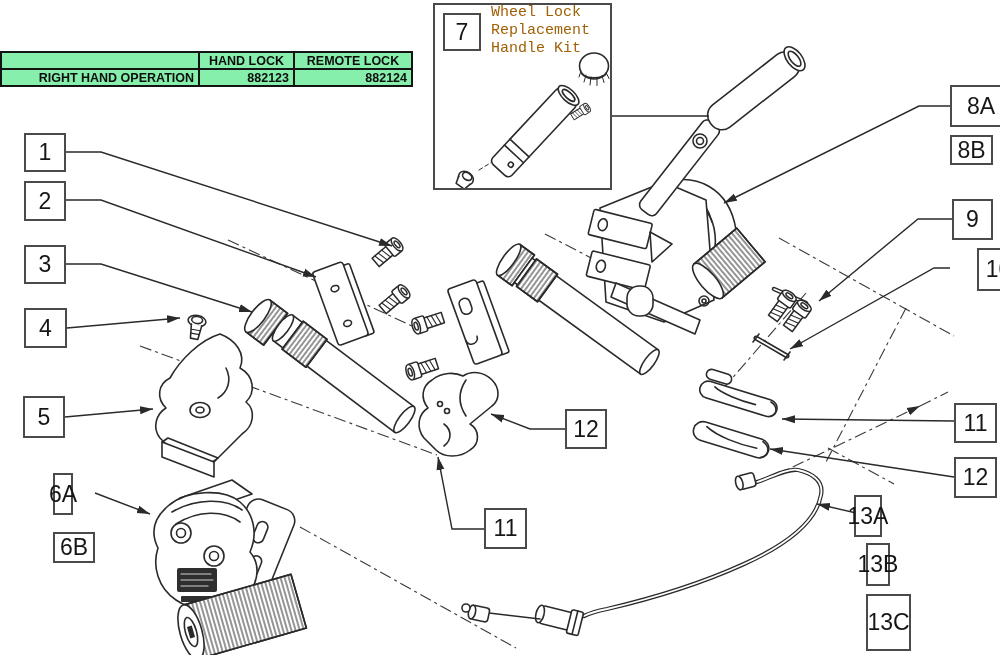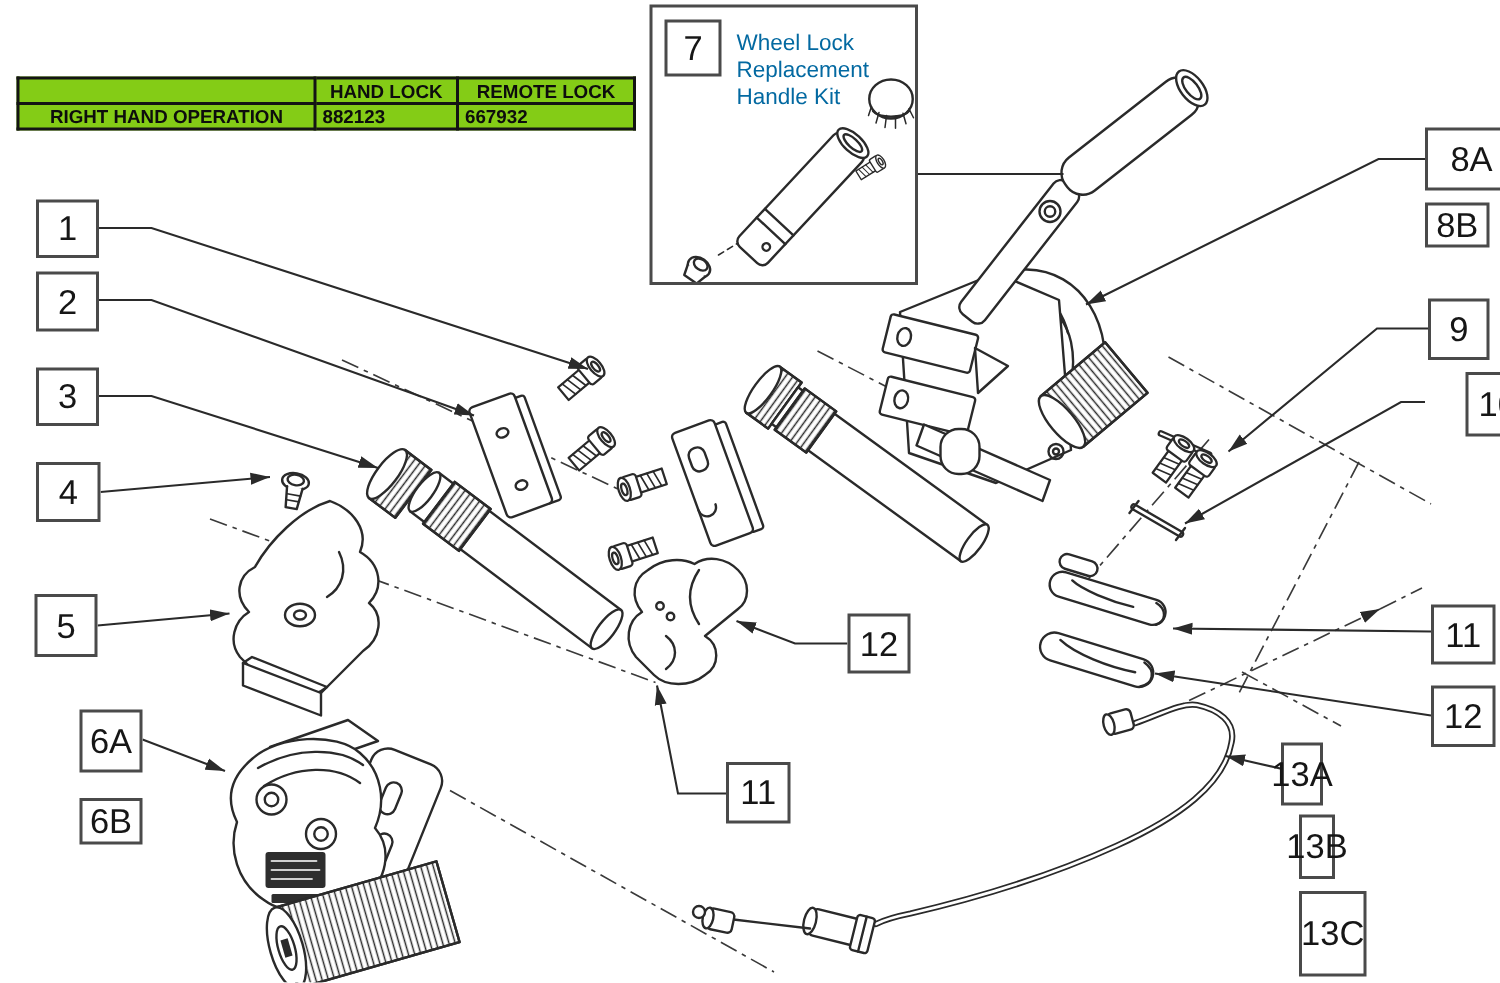--- a/index.html
+++ b/index.html
@@ -4,32 +4,32 @@
 <style>
   html,body{margin:0;padding:0;background:#fff;}
   .canvas{position:relative;width:1000px;height:655px;background:#fff;overflow:hidden;
           font-family:"Liberation Sans",sans-serif;}
   svg{position:absolute;left:0;top:0;}
   
   .plabel{position:absolute;border:2px solid #4a4a4a;background:#fff;box-sizing:border-box;
           display:flex;align-items:center;justify-content:center;
           font-size:23px;color:#161616;line-height:1;}
   
-  table.parts{position:absolute;left:11px;top:51px;border-collapse:collapse;background:#84cc16;}
+  table.parts{position:absolute;left:0;top:51px;border-collapse:collapse;background:#86efac;}
   table.parts th,table.parts td{border:2px solid #141414;font-size:12.5px;font-weight:bold;
           color:#0d0d0d;padding:0 4px;height:17px;white-space:nowrap;box-sizing:border-box;}
   table.parts th{text-align:center;}
-  td.op{text-align:center;width:198px;}
-  td.num{}
+  td.op{text-align:right;width:198px;}
+  td.num{text-align:right;}
   col.c1{width:198px}col.c2{width:95px}col.c3{width:118px}
   
   .callout{position:absolute;left:433px;top:3px;width:179px;height:187px;
            border:2px solid #4a4a4a;box-sizing:border-box;background:transparent;}
-  .callout-text{position:absolute;left:491px;top:20px;width:112px;font-size:15px;
-           line-height:18px;color:#0369a1;}
+  .callout-text{position:absolute;left:491px;top:4px;width:112px;font-size:15px;
+           line-height:18px;color:#a16207;font-family:Liberation Mono, monospace;}
 </style>
 </head>
 <body>
 
 <div class="canvas">
 
 <svg width="1000" height="655" viewBox="0 0 1000 655">
   <defs>
     <marker id="arw" markerUnits="userSpaceOnUse" markerWidth="14" markerHeight="9" refX="13" refY="4.5" orient="auto">
       <path d="M0,0.5 L13,4.5 L0,8.5 Z" fill="#2a2a2a"></path>
@@ -300,35 +300,35 @@
       </colgroup>
   <tbody>
         <tr>
     <th></th>
     <th>HAND LOCK</th>
     <th>REMOTE LOCK</th>
   </tr>
   <tr>
     <td class="op">RIGHT HAND OPERATION</td>
     <td class="num">882123</td>
-    <td class="num">667932</td>
+    <td class="num">882124</td>
   </tr>
 </tbody>
     </table>
 
 <div class="callout"></div>
 <div class="callout-text">Wheel Lock Replacement Handle Kit</div>
 <div class="plabel" style="left:443px;top:13px;width:38px;height:38px">7</div>
 
 <div class="plabel" style="left:24px;top:133px;width:42px;height:39px">1</div>
 <div class="plabel" style="left:24px;top:181px;width:42px;height:40px">2</div>
 <div class="plabel" style="left:24px;top:245px;width:42px;height:39px">3</div>
 <div class="plabel" style="left:24px;top:308px;width:43px;height:40px">4</div>
 <div class="plabel" style="left:23px;top:396px;width:42px;height:42px">5</div>
-<div class="plabel" style="left:53px;top:473px;width:42px;height:42px">6A</div>
+<div class="plabel" style="left:53px;top:473px;width:20px;height:42px">6A</div>
 <div class="plabel" style="left:53px;top:532px;width:42px;height:31px">6B</div>
 <div class="plabel" style="left:950px;top:85px;width:62px;height:42px">8A</div>
 <div class="plabel" style="left:950px;top:135px;width:43px;height:30px">8B</div>
 <div class="plabel" style="left:952px;top:199px;width:41px;height:41px">9</div>
 <div class="plabel" style="left:977px;top:248px;width:43px;height:43px">10</div>
 <div class="plabel" style="left:954px;top:403px;width:43px;height:40px">11</div>
 <div class="plabel" style="left:954px;top:457px;width:43px;height:41px">12</div>
 <div class="plabel" style="left:565px;top:409px;width:42px;height:40px">12</div>
 <div class="plabel" style="left:484px;top:508px;width:43px;height:41px">11</div>
 <div class="plabel" style="left:854px;top:495px;width:28px;height:42px">13A</div>

